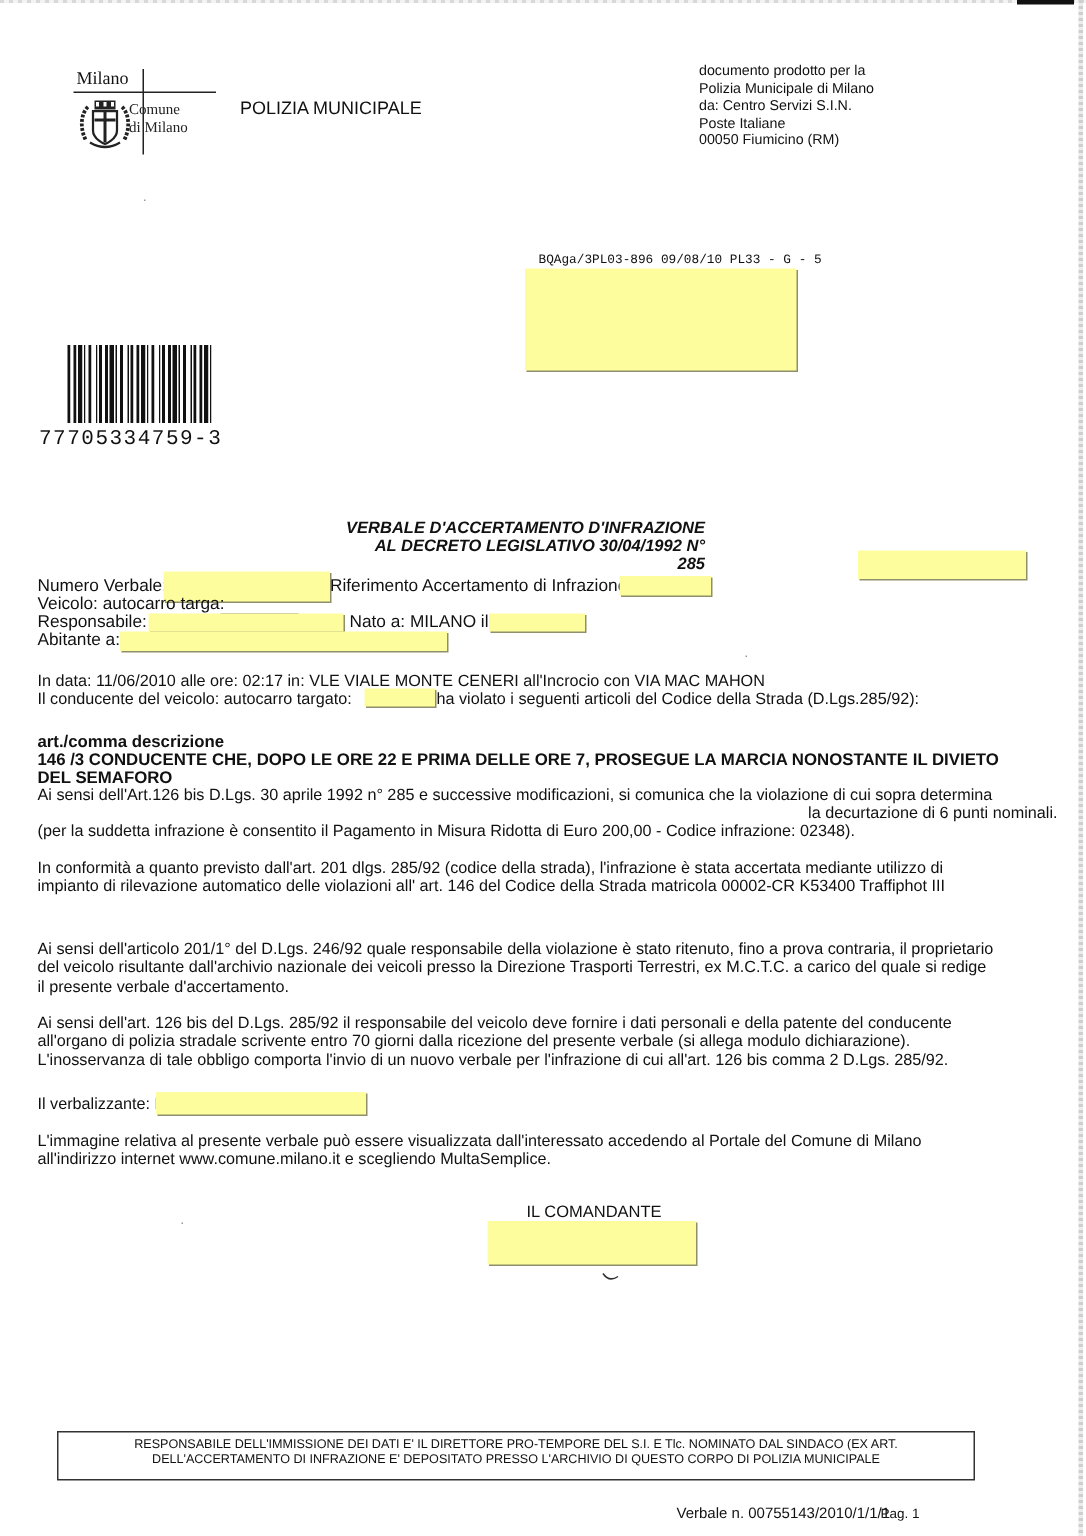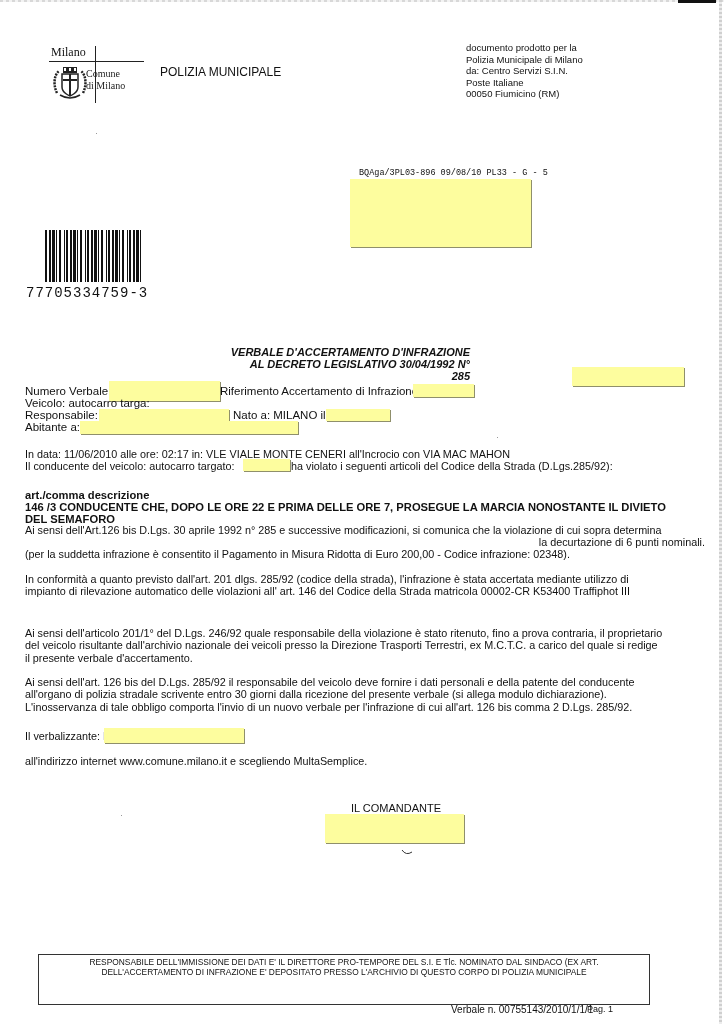--- a/index.html
+++ b/index.html
@@ -38,21 +38,21 @@
     .barcode-num { left: 26px; top: 285px; font-family: "Liberation Mono", monospace; font-size: 14px; letter-spacing: 1px; }
     .title {
       left: 230px; top: 346px; width: 240px; text-align: right;
       font-weight: bold; font-style: italic; font-size: 11px; line-height: 12px;
     }
     .line { position: absolute; white-space: nowrap; font-size: 11.5px; }
     .para { position: absolute; left: 25px; width: 680px; font-size: 10.8px; line-height: 12.4px; }
     .bold { font-weight: bold; font-size: 11.2px; }
     .comandante { left: 351px; top: 802px; font-size: 11px; }
     .footer-box {
-      left: 38px; top: 954px; width: 612px; height: 51px;
+      left: 38px; top: 954px; width: 612px; height: 33px;
       border: 1px solid #333; text-align: center;
       font-size: 8.4px; line-height: 10.4px; padding-top: 2px; box-sizing: border-box;
     }
     .footer-ref { left: 451px; top: 1004px; font-size: 10px; }
     .footer-page { left: 587px; top: 1004px; font-size: 9px; }
     .underline { position: absolute; height: 1px; background: #555; }
     .speck { position: absolute; width: 1px; height: 1px; background: #999; }
   </style>
 </head>
 <body>
@@ -198,28 +198,29 @@
 </div>
 
 <div class="para" style="top:627px;">
   <div>Ai sensi dell'articolo 201/1° del D.Lgs. 246/92 quale responsabile della violazione è stato ritenuto, fino a prova contraria, il proprietario</div>
   <div>del veicolo risultante dall'archivio nazionale dei veicoli presso la Direzione Trasporti Terrestri, ex M.C.T.C. a carico del quale si redige</div>
   <div>il presente verbale d'accertamento.</div>
 </div>
 
 <div class="para" style="top:676px;">
   <div>Ai sensi dell'art. 126 bis del D.Lgs. 285/92 il responsabile del veicolo deve fornire i dati personali e della patente del conducente</div>
-  <div>all'organo di polizia stradale scrivente entro 30 giorni dalla ricezione del presente verbale (si allega modulo dichiarazione).</div>
+  <div>all'organo di polizia stradale scrivente entro 70 giorni dalla ricezione del presente verbale (si allega modulo dichiarazione).</div>
   <div>L'inosservanza di tale obbligo comporta l'invio di un nuovo verbale per l'infrazione di cui all'art. 126 bis comma 2 D.Lgs. 285/92.</div>
 </div>
 
 <div class="para" style="top:730px;">Il verbalizzante: F.to</div>
 <div class="redact" style="left:104px;top:728px;width:140px;height:15px;"></div>
 
 <div class="para" style="top:755px;">
+  <div>L'immagine relativa al presente verbale può essere visualizzata dall'interessato accedendo al Portale del Comune di Milano</div>
   <div>all'indirizzo internet www.comune.milano.it e scegliendo MultaSemplice.</div>
 </div>
 
 <div class="abs comandante">IL COMANDANTE</div>
 <div class="redact" style="left:325px;top:814px;width:139px;height:29px;"></div>
 <div class="abs" style="left:400px;top:842px;">
   <svg width="20" height="8" viewBox="0 0 20 8">
       <path d="M2 2 Q6 8 12 4" stroke="#333" stroke-width="1" fill="none"></path>
     </svg>
 </div>

